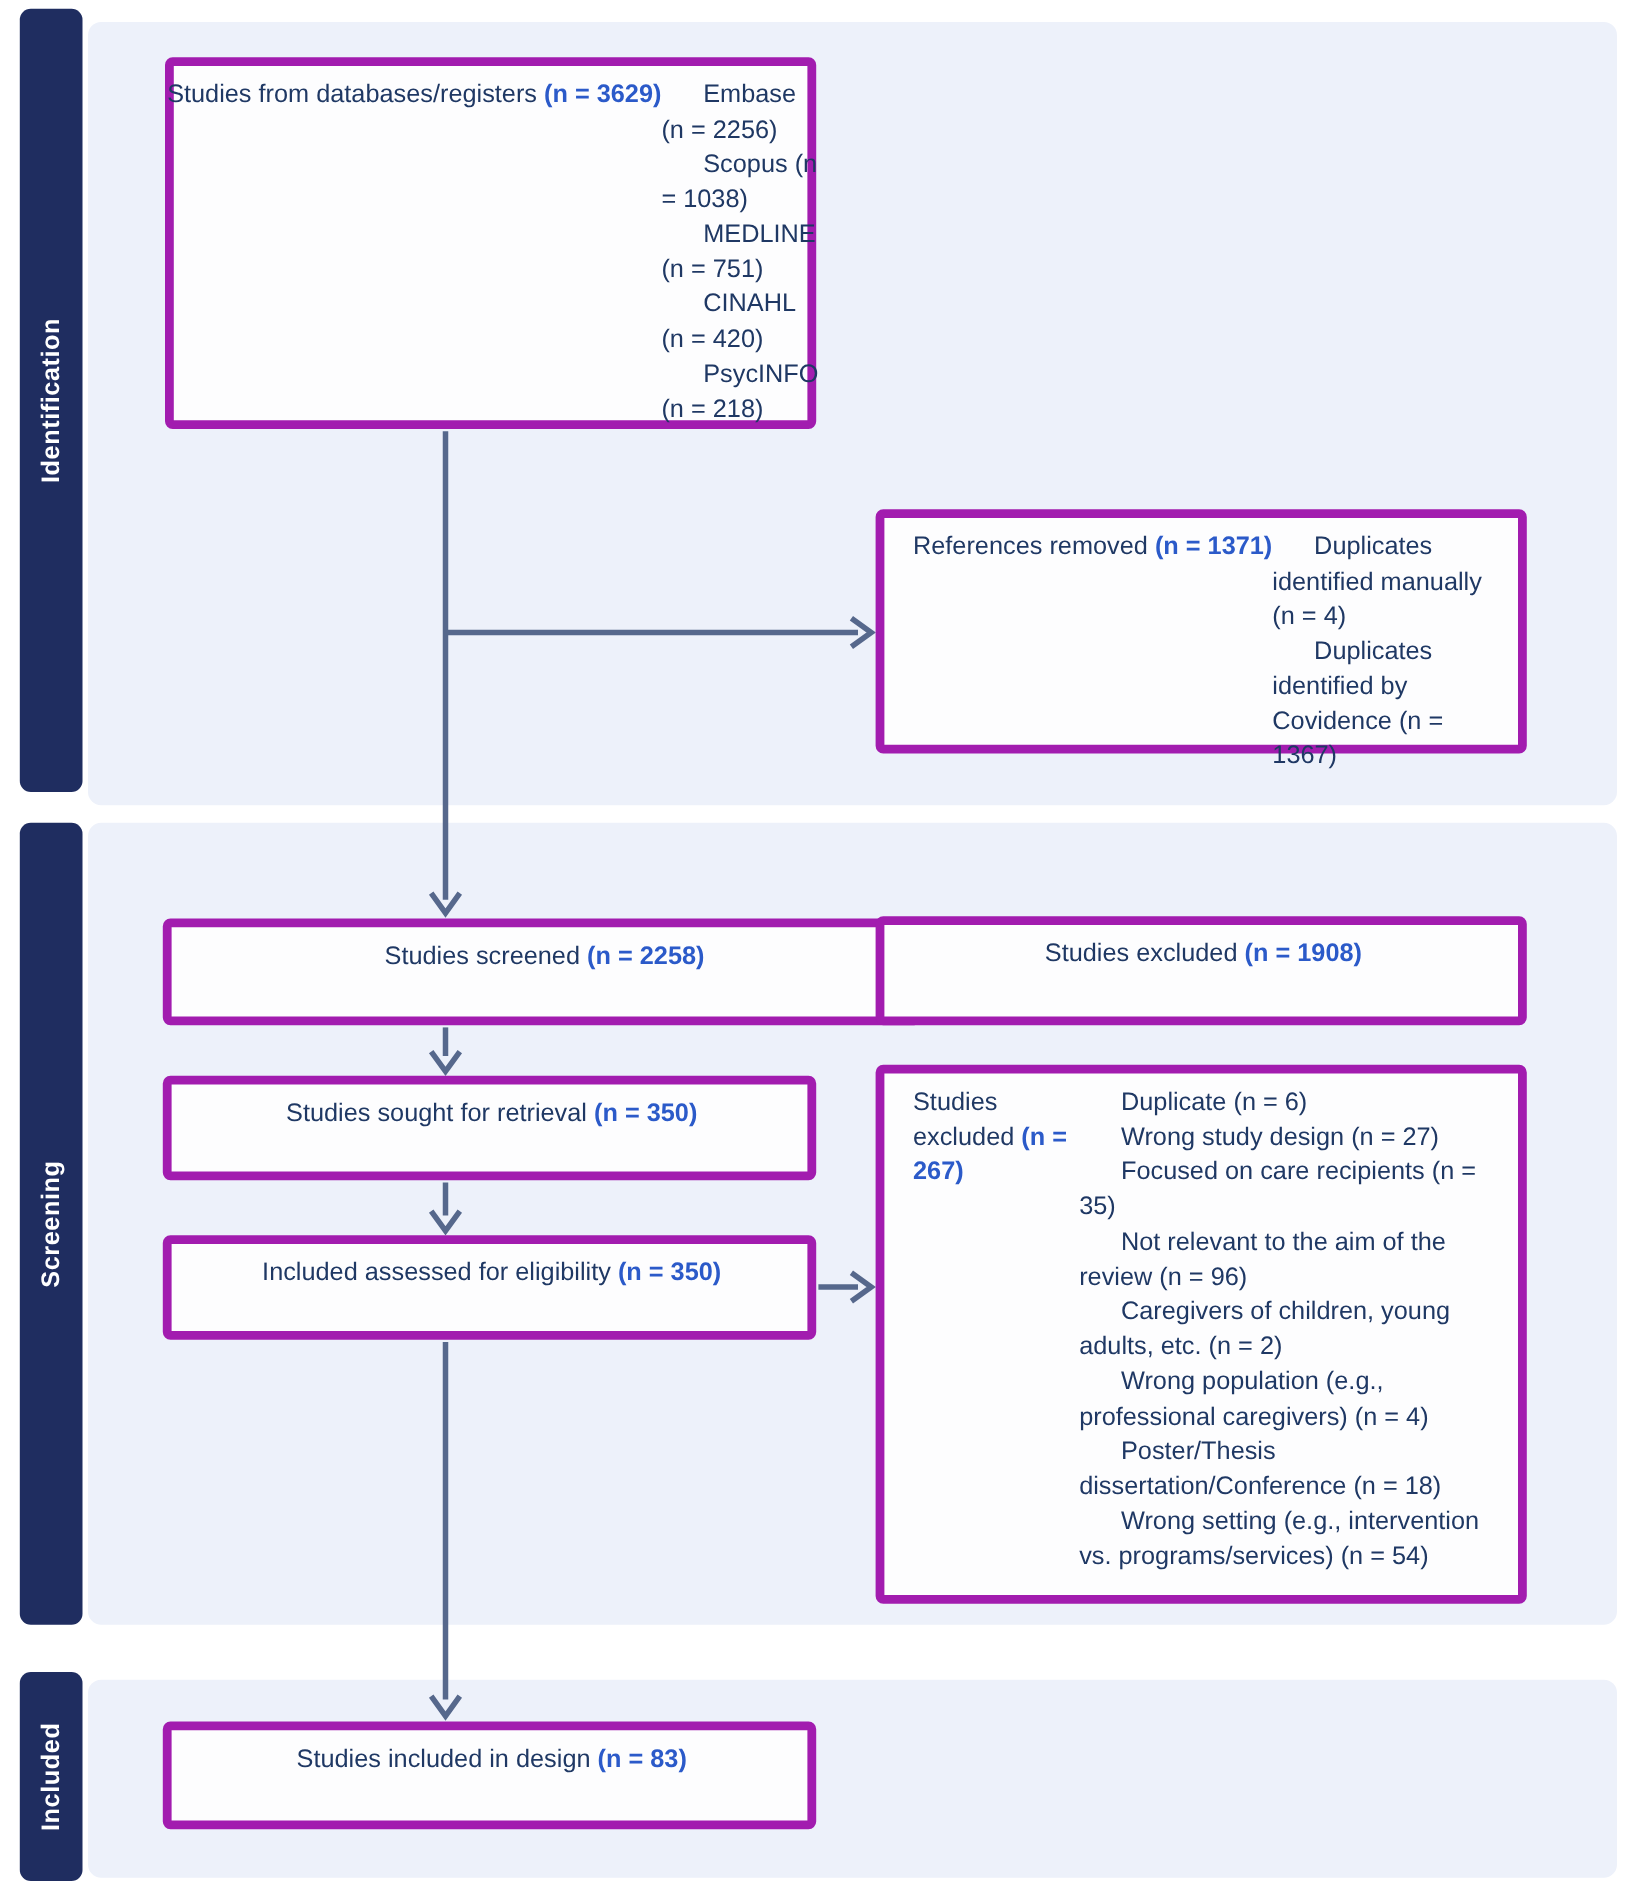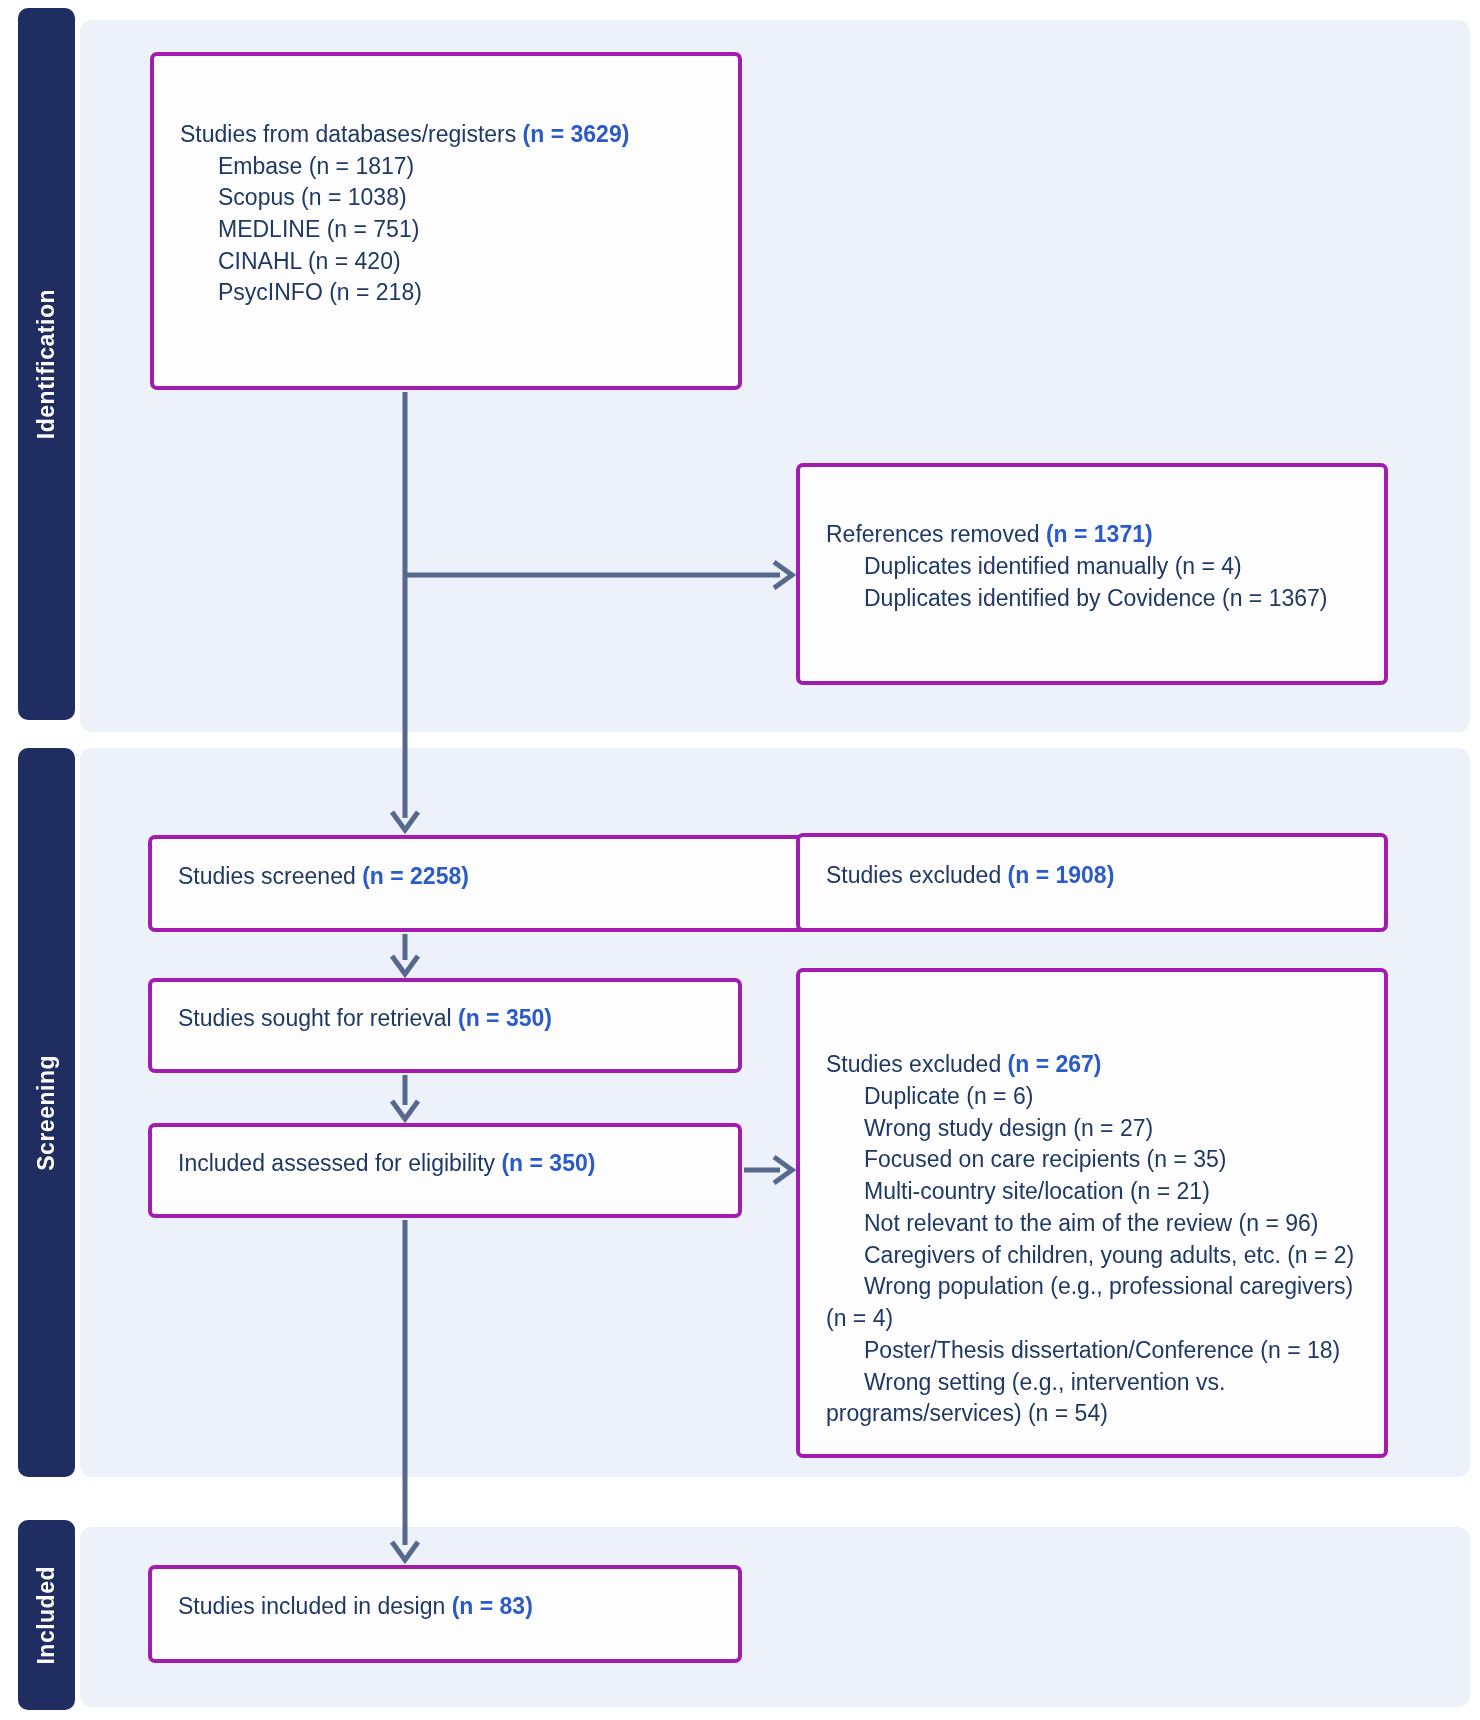--- a/index.html
+++ b/index.html
@@ -34,25 +34,25 @@
     transform:rotate(180deg);
     color:#ffffff;
     font-weight:bold;
     font-size:23px;
     letter-spacing:.5px;
     white-space:nowrap;
   }
   .node{
     position:absolute;
     background:#fdfdfe;
-    border:4px solid #a21caf;
+    border:8px solid #a21caf;
     border-radius:7px;
     box-sizing:border-box;
     display:flex;
-    flex-direction:column;
+    flex-direction:row;
     justify-content:center;
     padding:10px 22px 24px 26px;
     color:#1f3864;
     font-size:23px;
     line-height:1.38;
   }
   .node .title-line{white-space:nowrap;}
   .node.wrap .title-line{white-space:normal;}
   .count{color:#2b5ac9;font-weight:bold;}
   .items .item{text-indent:38px;}
@@ -108,21 +108,21 @@
       <path d="M774 1157 L792 1170 L774 1183"></path>
 
       <path d="M405 1220 L405 1545"></path>
       <path d="M392 1542 L405 1560 L418 1542"></path>
     </g>
   </svg>
 
   <div class="node n-databases">
     <div class="title-line"><span>Studies from databases/registers</span> <span class="count">(n = 3629)</span></div>
     <div class="items">
-        <div class="item">Embase (n = 1817)</div>
+        <div class="item">Embase (n = 2256)</div>
         <div class="item">Scopus (n = 1038)</div>
         <div class="item">MEDLINE (n = 751)</div>
         <div class="item">CINAHL (n = 420)</div>
         <div class="item">PsycINFO (n = 218)</div>
       </div>
   </div>
 
   <div class="node n-refs-removed">
     <div class="title-line"><span>References removed</span> <span class="count">(n = 1371)</span></div>
     <div class="items">
@@ -146,21 +146,20 @@
   <div class="node n-assessed">
     <div class="title-line"><span>Included assessed for eligibility</span> <span class="count">(n = 350)</span></div>
   </div>
 
   <div class="node n-excl-elig wrap">
     <div class="title-line"><span>Studies excluded</span> <span class="count">(n = 267)</span></div>
     <div class="items">
         <div class="item">Duplicate (n = 6)</div>
         <div class="item">Wrong study design (n = 27)</div>
         <div class="item">Focused on care recipients (n = 35)</div>
-        <div class="item">Multi-country site/location (n = 21)</div>
         <div class="item">Not relevant to the aim of the review (n = 96)</div>
         <div class="item">Caregivers of children, young adults, etc. (n = 2)</div>
         <div class="item">Wrong population (e.g., professional caregivers) (n = 4)</div>
         <div class="item">Poster/Thesis dissertation/Conference (n = 18)</div>
         <div class="item">Wrong setting (e.g., intervention vs. programs/services) (n = 54)</div>
       </div>
   </div>
 
   <div class="node n-included">
     <div class="title-line"><span>Studies included in design</span> <span class="count">(n = 83)</span></div>

